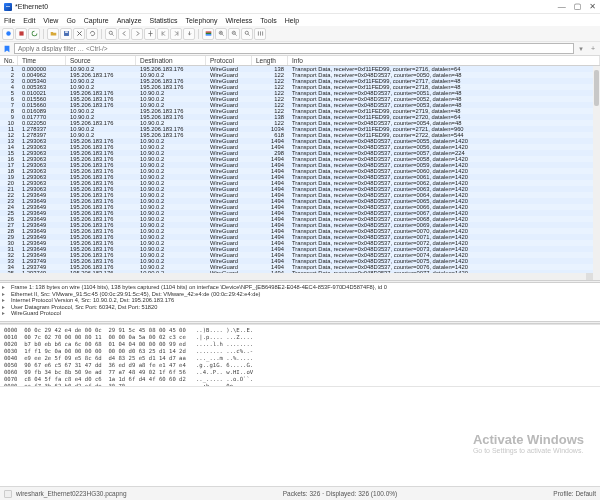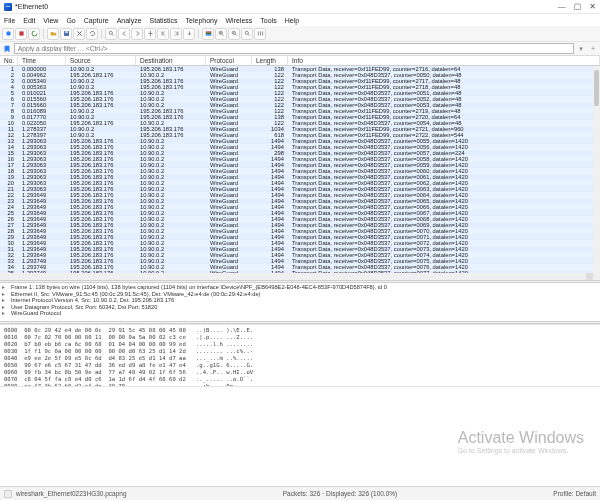--- a/index.html
+++ b/index.html
@@ -49,21 +49,21 @@
 
 .split1 { height: 3px; background: #f0f0f0; border-top:1px solid #cfcfcf; border-bottom:1px solid #cfcfcf; }
 
 .tree { height: 38px; background: #fff; overflow:hidden; padding: 1px 2px; font-size: 5.7px; color:#333; }
 .tree .tline { display:flex; align-items:center; height:6.5px; gap:3px; }
 .tree .caret { color:#777; width:6px; display:inline-block; }
 
 .hex { height: 62px; background: #fff; border-top:1px solid #e4e4e4; overflow:hidden; padding: 2px 4px; font-family: Consolas, monospace; font-size: 5.6px; color:#444; line-height: 7px; white-space: pre; position:relative; }
 
 .watermark { position:absolute; right:16px; bottom:46px; color:#c3c3c3; text-align:left; }
-.watermark .big { font-size:16px; color:#b9b9b9; }
+.watermark .big { font-size:13px; color:#b9b9b9;font-weight:bold; }
 .watermark .sm { font-size:7px; color:#c8c8c8; }
 
 .status { position:absolute; left:0; right:0; bottom:0; height: 14px; background:#f4f4f4; border-top:1px solid #d8d8d8; display:flex; align-items:center; justify-content:space-between; padding:0 4px; font-size:6.5px; color:#555; }
 .status .left { display:flex; align-items:center; gap:4px; }
 .status .cap-icon { width:8px; height:8px; background:#efefef; border:1px solid #ccc; border-radius:1px; }
 .hex-spacer { height: 60px; background:#fff; border-top:1px solid #e4e4e4; }
 </style>
 </head>
 <body>
 

